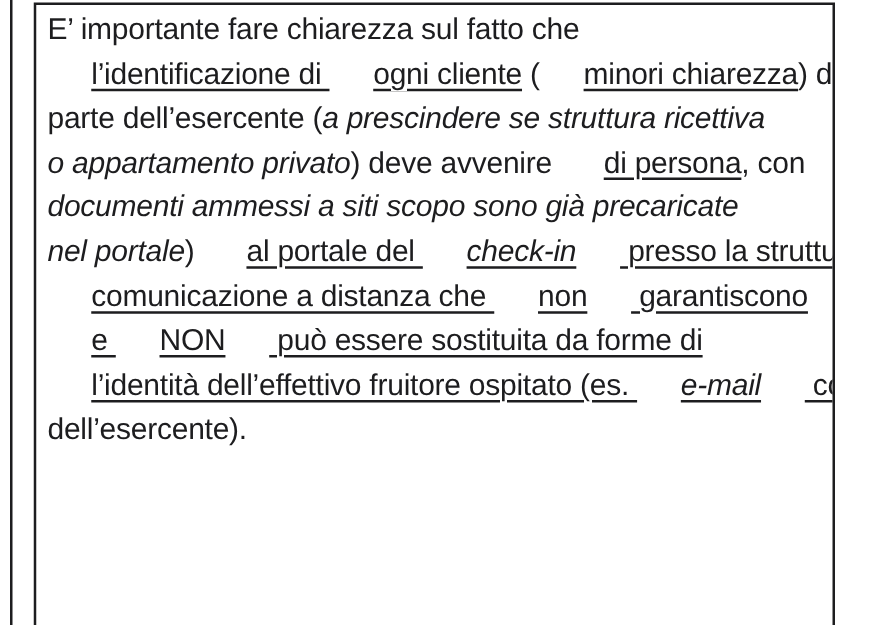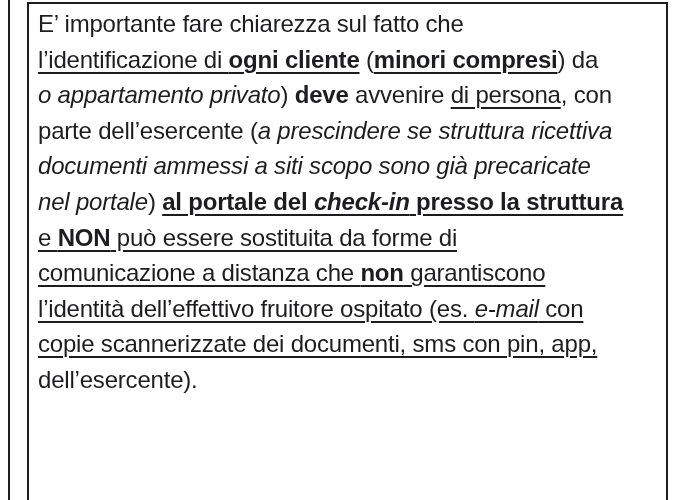--- a/index.html
+++ b/index.html
@@ -28,41 +28,41 @@
     overflow: hidden;
   }
   .quote-text { color: var(--ink); }
   .line {
     font-size: 24px;
     line-height: 35.6px;
     letter-spacing: -0.2px;
     white-space: nowrap;
     color: var(--ink);
   }
-  .b { font-weight: bold; }
+  .b { font-weight: normal; }
   .i { font-style: italic; }
   .u {
     text-decoration: underline;
     text-decoration-thickness: 2px;
     text-underline-offset: 4px;
+    margin-left: 35px;
   }
 </style>
 </head>
 <body>
 
 <div class="page">
   <div class="quote-border-bar"></div>
   <div class="quote-box">
     <div class="quote-text">
         <div class="line"><span>E’ importante fare chiarezza sul fatto che</span></div>
-        <div class="line"><span class="u">l’identificazione di </span><span class="b u">ogni cliente</span><span> (</span><span class="b u">minori compresi</span><span>) da</span></div>
+        <div class="line"><span class="u">l’identificazione di </span><span class="b u">ogni cliente</span><span> (</span><span class="b u">minori chiarezza</span><span>) da</span></div>
+        <div class="line"><span>parte dell’esercente (</span><span class="i">a prescindere se struttura ricettiva</span></div>
         <div class="line"><span class="i">o appartamento privato</span><span>) </span><span class="b">deve</span><span> avvenire </span><span class="u">di persona</span><span>, con</span></div>
-        <div class="line"><span>parte dell’esercente (</span><span class="i">a prescindere se struttura ricettiva</span></div>
         <div class="line"><span class="i">documenti ammessi a siti scopo sono già precaricate</span></div>
         <div class="line"><span class="i">nel portale</span><span>) </span><span class="b u">al portale del </span><span class="b i u">check-in</span><span class="b u"> presso la struttura</span></div>
+        <div class="line"><span class="u">comunicazione a distanza che </span><span class="b u">non</span><span class="u"> garantiscono</span></div>
         <div class="line"><span class="u">e </span><span class="b u">NON</span><span class="u"> può essere sostituita da forme di</span></div>
-        <div class="line"><span class="u">comunicazione a distanza che </span><span class="b u">non</span><span class="u"> garantiscono</span></div>
         <div class="line"><span class="u">l’identità dell’effettivo fruitore ospitato (es. </span><span class="i u">e-mail</span><span class="u"> con</span></div>
-        <div class="line"><span class="u">copie scannerizzate dei documenti, sms con pin, app,</span></div>
         <div class="line"><span>dell’esercente).</span></div>
       </div>
   </div>
 </div>
 
 </body></html>

